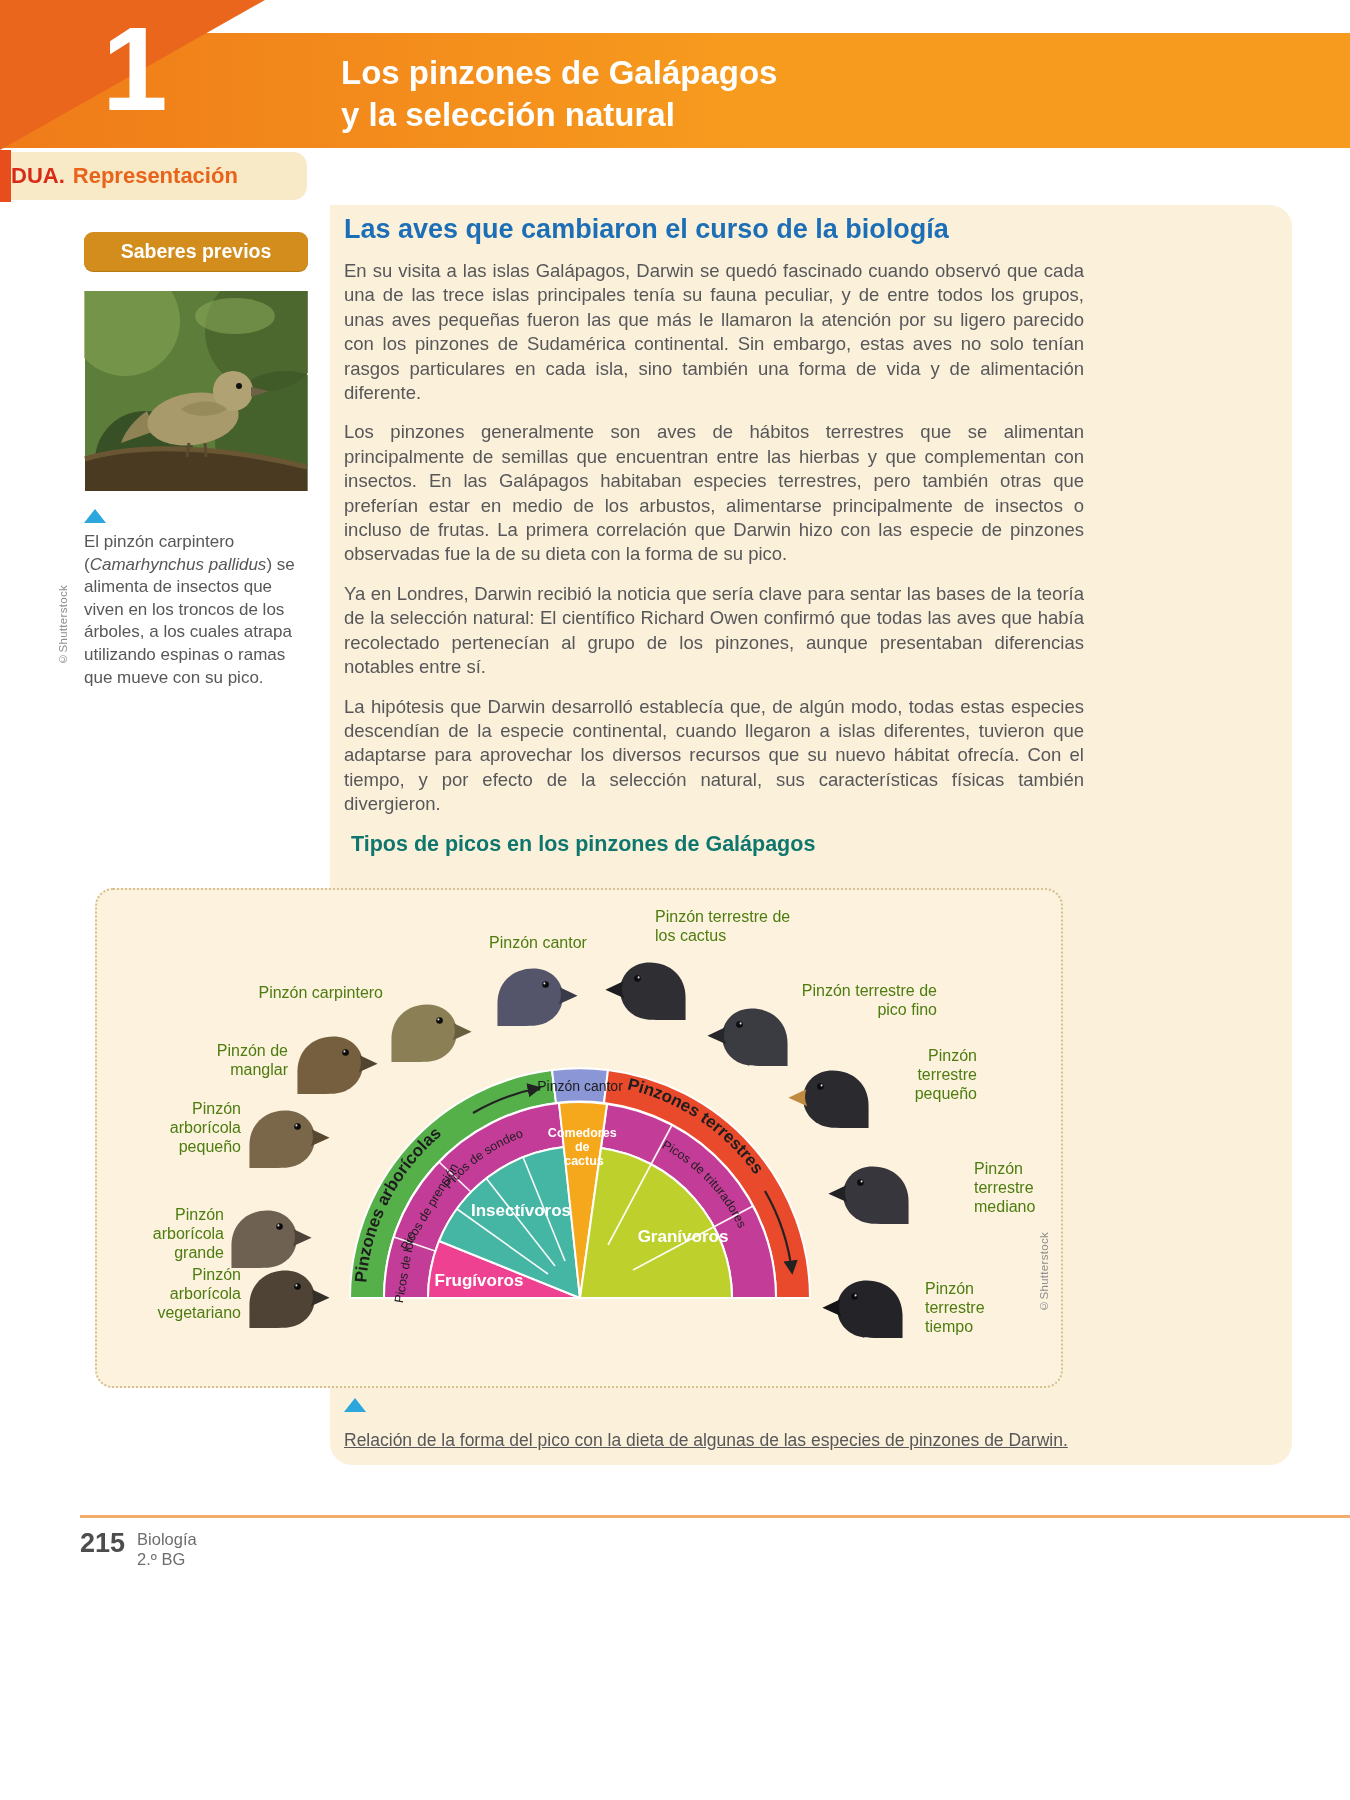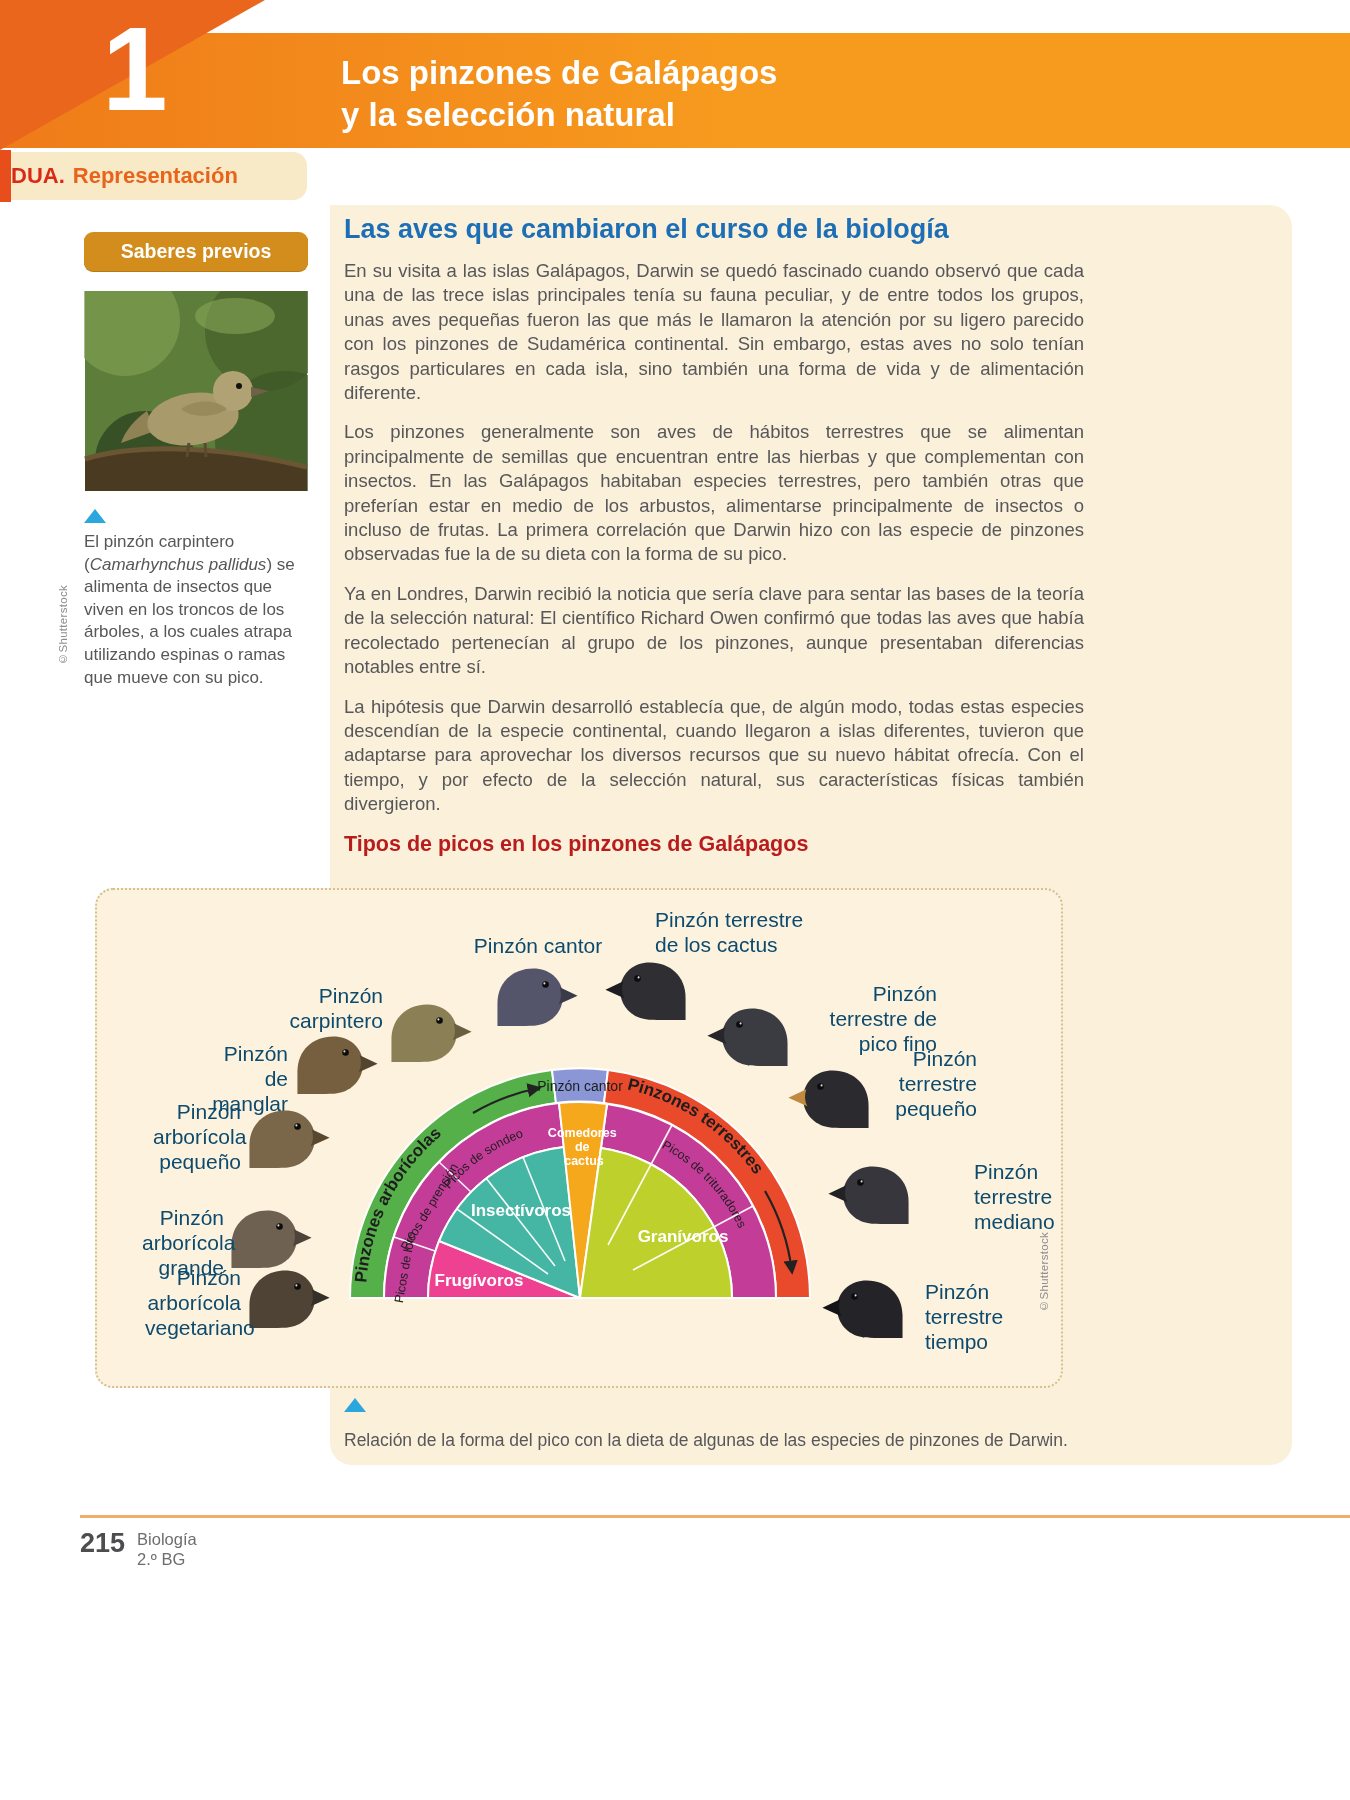--- a/index.html
+++ b/index.html
@@ -40,37 +40,37 @@
   .photo-caption .species { font-style:italic; }
   .credit { position:absolute; writing-mode:vertical-rl; transform:rotate(180deg);
             font-size:11.5px; color:#8e8e90; letter-spacing:.3px; }
   .credit-left { left:57px; top:585px; }
   .credit-diagram { left:941px; top:342px; }
 
   
   .main-text { position:absolute; left:344px; top:214px; width:740px; }
   .article-heading { font-size:27px; font-weight:bold; color:#1c6fb6; margin:0 0 14px; }
   .body-par { font-size:18.5px; line-height:1.32; text-align:justify; margin:0 0 15px; }
-  .section-subheading { font-size:21.5px; font-weight:bold; color:#b91c1c; margin:6px 0 0; }
+  .section-subheading { font-size:21.5px; font-weight:bold; color:#0f766e; margin:6px 7px 0; }
 
   
   .diagram-box { position:absolute; left:95px; top:888px; width:968px; height:500px;
                  border:2px dotted #d5c08d; border-radius:18px; background:#fcf2de; }
   .fan { position:absolute; left:0; top:0; }
   .species-layer { position:absolute; inset:0; }
   .bird { position:absolute; width:86px; height:66px; }
-  .bird-label { position:absolute; font-size:21px; color:#0c4a6e; line-height:1.18; }
+  .bird-label { position:absolute; font-size:16px; color:#4d7c0f; line-height:1.18; }
   .band-label { font-size:17px; font-weight:bold; fill:#1d1d1d; }
   .cantor-label { font-size:14px; fill:#1d1d1d; }
   .ring-label { font-size:12.5px; fill:#1e1e1e; }
   .inner-label { font-size:17px; font-weight:bold; fill:#fff; }
   .cactus-label { font-size:12.5px; font-weight:bold; fill:#fff; }
 
   .diagram-caption-row { position:absolute; left:344px; top:1398px; width:760px; }
-  .diagram-caption { font-size:17.5px; margin-top:18px; }
+  .diagram-caption { font-size:17.5px; margin-top:18px;text-decoration:underline; }
 
   
   .footer-line { position:absolute; left:80px; top:1515px; width:1270px; height:2.5px; background:#f2ad6b; }
   .footer { position:absolute; left:80px; top:1530px; display:flex; gap:12px; align-items:flex-start; }
   .page-num { font-size:27px; font-weight:bold; color:#4d4d4f; line-height:1; }
   .footer-meta { font-size:16.5px; color:#6d6d6f; line-height:1.2; }
 </style>
 </head>
 <body>
 

